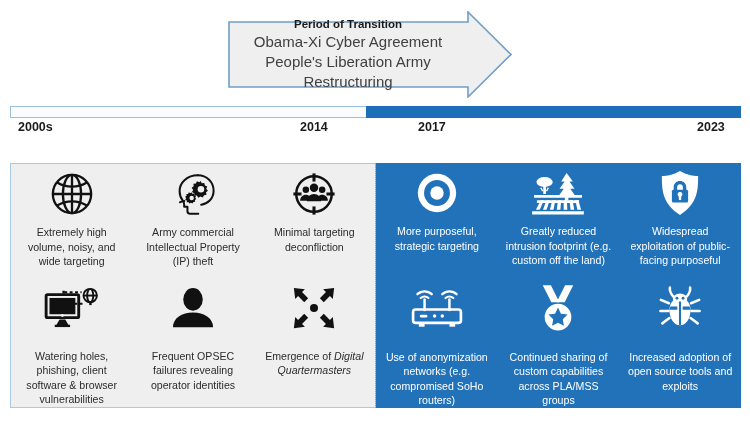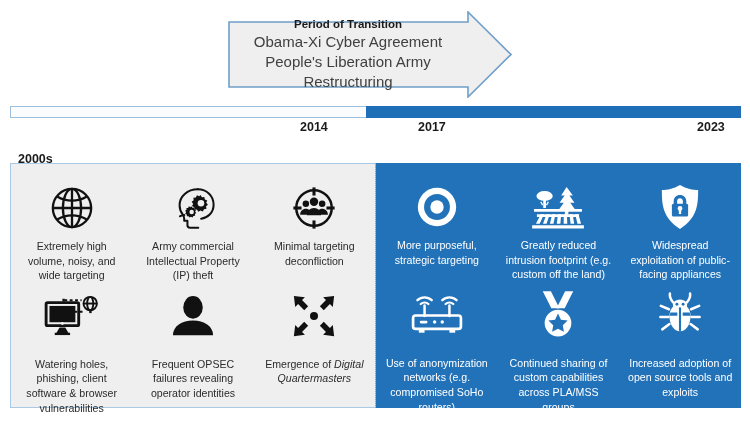--- a/index.html
+++ b/index.html
@@ -91,21 +91,21 @@
 
   
   .year-label {
     position: absolute;
     top: 120px;
     font-size: 12.5px;
     font-weight: bold;
     color: #1a1a1a;
     white-space: nowrap;
   }
-  #year-0 { left: 18px; margin-top: 32px; }
+  #year-0 { left: 18px; }
   #year-1 { left: 300px; }
   #year-2 { left: 418px; }
   #year-3 { left: 697px; }
 
   
   #panel-wrap {
     position: absolute;
     left: 10px;
     top: 163px;
     width: 731px;
@@ -145,21 +145,21 @@
     inset: 0;
     display: grid;
     grid-template-columns: 1fr 1fr 1fr;
     grid-template-rows: 1fr 1fr;
   }
   .cell {
     display: flex;
     flex-direction: column;
     align-items: center;
     justify-content: flex-start;
-    padding-top: 18px;
+    padding-top: 4px;
     box-sizing: border-box;
   }
   .cell.row2 { padding-top: 7px; gap: 10px; }
   .cell-icon {
     height: 52px;
     display: flex;
     align-items: center;
     justify-content: center;
     margin-bottom: 5px;
   }
@@ -357,21 +357,21 @@
           <svg width="42" height="48" viewBox="0 0 44 50">
             <path d="M22 2C15 6 8.5 7.2 3 7.2c0 16 1 29 19 40.8 18-11.8 19-24.8 19-40.8-5.5 0-12-1.2-19-5.2z" fill="#fff"></path>
             <g fill="#2272b9">
               <path d="M22 12.5c-3.8 0-6.6 2.8-6.6 6.4V22h3.6v-3.1c0-1.7 1.3-3 3-3s3 1.3 3 3V22h3.6v-3.1c0-3.6-2.8-6.4-6.6-6.4z"></path>
               <rect x="13.5" y="21.5" width="17" height="13.5" rx="1.6"></rect>
             </g>
             <circle cx="22" cy="26.5" r="2.5" fill="#fff"></circle>
             <rect x="20.8" y="27" width="2.4" height="5.4" fill="#fff"></rect>
           </svg>
         </div>
-        <div class="cell-label">Widespread exploitation of public-facing appliances</div>
+        <div class="cell-label">Widespread exploitation of public-facing purposeful</div>
       </div>
 
       <div class="cell row2">
         <div class="cell-icon">
           <svg width="56" height="44" viewBox="0 0 58 46">
             <g fill="none" stroke="#fff" stroke-width="2.4" stroke-linecap="round">
               <path d="M12 11.5a6 6 0 0 1 8 0"></path>
               <path d="M8.5 7.5a11 11 0 0 1 15 0"></path>
               <path d="M38 11.5a6 6 0 0 1 8 0"></path>
               <path d="M34.5 7.5a11 11 0 0 1 15 0"></path>

